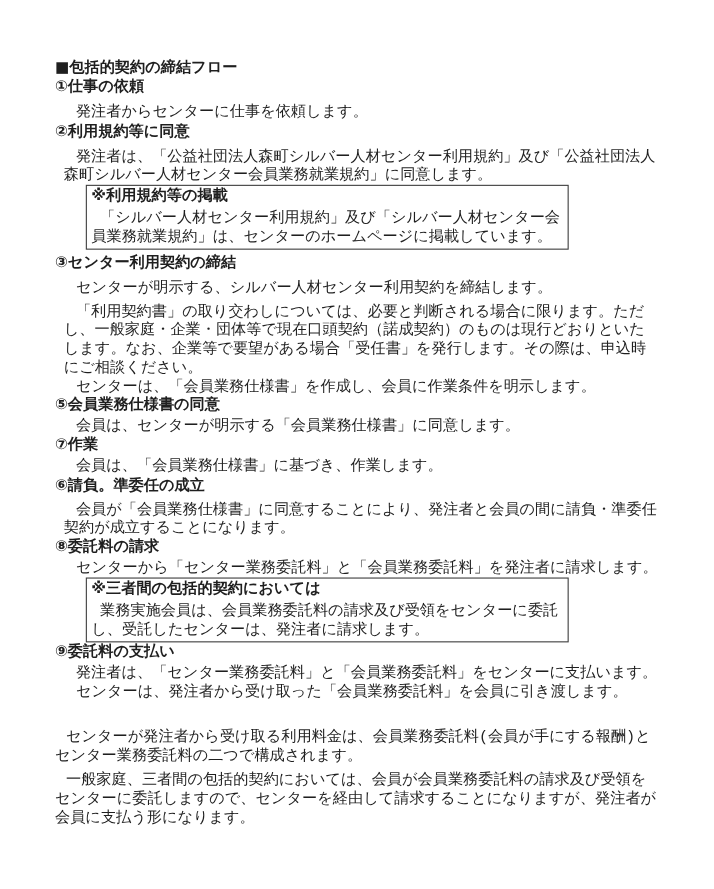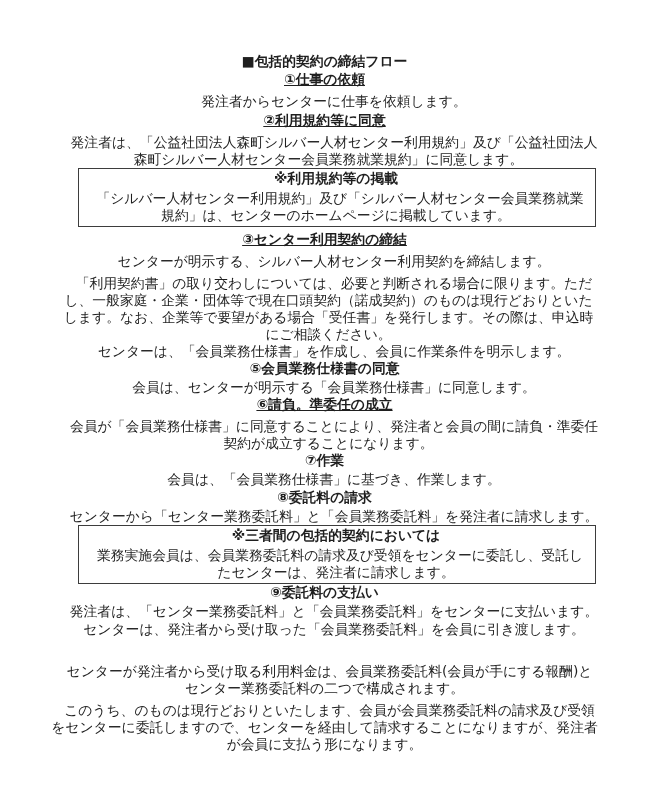--- a/index.html
+++ b/index.html
@@ -5,40 +5,39 @@
   html,body{margin:0;padding:0;background:#ffffff;}
   .page{
     position:relative;
     width:649px;height:808px;
     background:#ffffff;color:#1f1f1f;
     font-family:"DejaVu Sans","Liberation Sans",sans-serif;
     font-size:13.8px;line-height:17px;
     box-sizing:border-box;
     padding:53px 50px 0 50px;
     overflow:hidden;
-    text-align:center;
   }
   .sec-title{font-weight:bold;margin:0 0 1px 0;}
   .ih{font-weight:bold;margin:0 0 2px 0;}
-  .ih.g5{margin-bottom:5px;text-decoration:underline;}
+  .ih.g5{margin-bottom:5px;}
   .bp{margin:0 0 0 8px;text-indent:11px;}
   .bp.g1{margin-bottom:1px;}
   .bp.g2{margin-bottom:2px;}
   .bp.g5{margin-bottom:5px;}
   .note{
     border:1px solid #3d3d3d;box-sizing:border-box;
-    width:518px;margin:0 0 4px 28px;
+    width:439px;margin:0 0 4px 28px;
     padding:1px 6px 2px 4px;background:#ffffff;
   }
   .note.g0{margin-bottom:0;}
   .note-title{font-weight:bold;margin:0 0 3px 0;}
   .note-body{margin:0;text-indent:8px;}
   .tax{margin-top:25px;}
   .tax-title{font-weight:bold;margin:0 0 1px 0;}
-  .tp{margin:0;text-indent:10px;}
+  .tp{margin:0;text-indent:10px;font-family:Liberation Mono, monospace;}
   .tp.g5{margin-bottom:5px;}
 </style>
 </head>
 <body>
 
 <div class="page">
 
   <div>
     <div class="sec-title">■包括的契約の締結フロー</div>
 
@@ -65,27 +64,27 @@
     <div>
       <p class="bp">センターは、「会員業務仕様書」を作成し、会員に作業条件を明示します。</p>
     </div>
 
     <div>
       <div class="ih">⑤会員業務仕様書の同意</div>
       <p class="bp">会員は、センターが明示する「会員業務仕様書」に同意します。</p>
     </div>
 
     <div>
-      <div class="ih g5">⑥請負。準委任の成立</div>
-      <p class="bp">会員が「会員業務仕様書」に同意することにより、発注者と会員の間に請負・準委任契約が成立することになります。</p>
+      <div class="ih">⑦作業</div>
+      <p class="bp g1">会員は、「会員業務仕様書」に基づき、作業します。</p>
     </div>
 
     <div>
-      <div class="ih">⑦作業</div>
-      <p class="bp g1">会員は、「会員業務仕様書」に基づき、作業します。</p>
+      <div class="ih g5">⑥請負。準委任の成立</div>
+      <p class="bp">会員が「会員業務仕様書」に同意することにより、発注者と会員の間に請負・準委任契約が成立することになります。</p>
     </div>
 
     <div>
       <div class="ih">⑧委託料の請求</div>
       <p class="bp">センターから「センター業務委託料」と「会員業務委託料」を発注者に請求します。</p>
       <div class="note g0">
         <div class="note-title">※三者間の包括的契約においては</div>
         <p class="note-body">業務実施会員は、会員業務委託料の請求及び受領をセンターに委託し、受託したセンターは、発注者に請求します。</p>
       </div>
     </div>
@@ -95,16 +94,16 @@
       <p class="bp g1">発注者は、「センター業務委託料」と「会員業務委託料」をセンターに支払います。</p>
     </div>
 
     <div>
       <p class="bp">センターは、発注者から受け取った「会員業務委託料」を会員に引き渡します。</p>
     </div>
   </div>
 
   <div class="tax">
     <p class="tp g5">センターが発注者から受け取る利用料金は、会員業務委託料(会員が手にする報酬)とセンター業務委託料の二つで構成されます。</p>
-    <p class="tp">このうち、のものは現行どおりといたします、会員が会員業務委託料の請求及び受領をセンターに委託しますので、センターを経由して請求することになりますが、発注者が会員に支払う形になります。</p>
+    <p class="tp">一般家庭、三者間の包括的契約においては、会員が会員業務委託料の請求及び受領をセンターに委託しますので、センターを経由して請求することになりますが、発注者が会員に支払う形になります。</p>
   </div>
 
 </div>
 
 </body></html>

